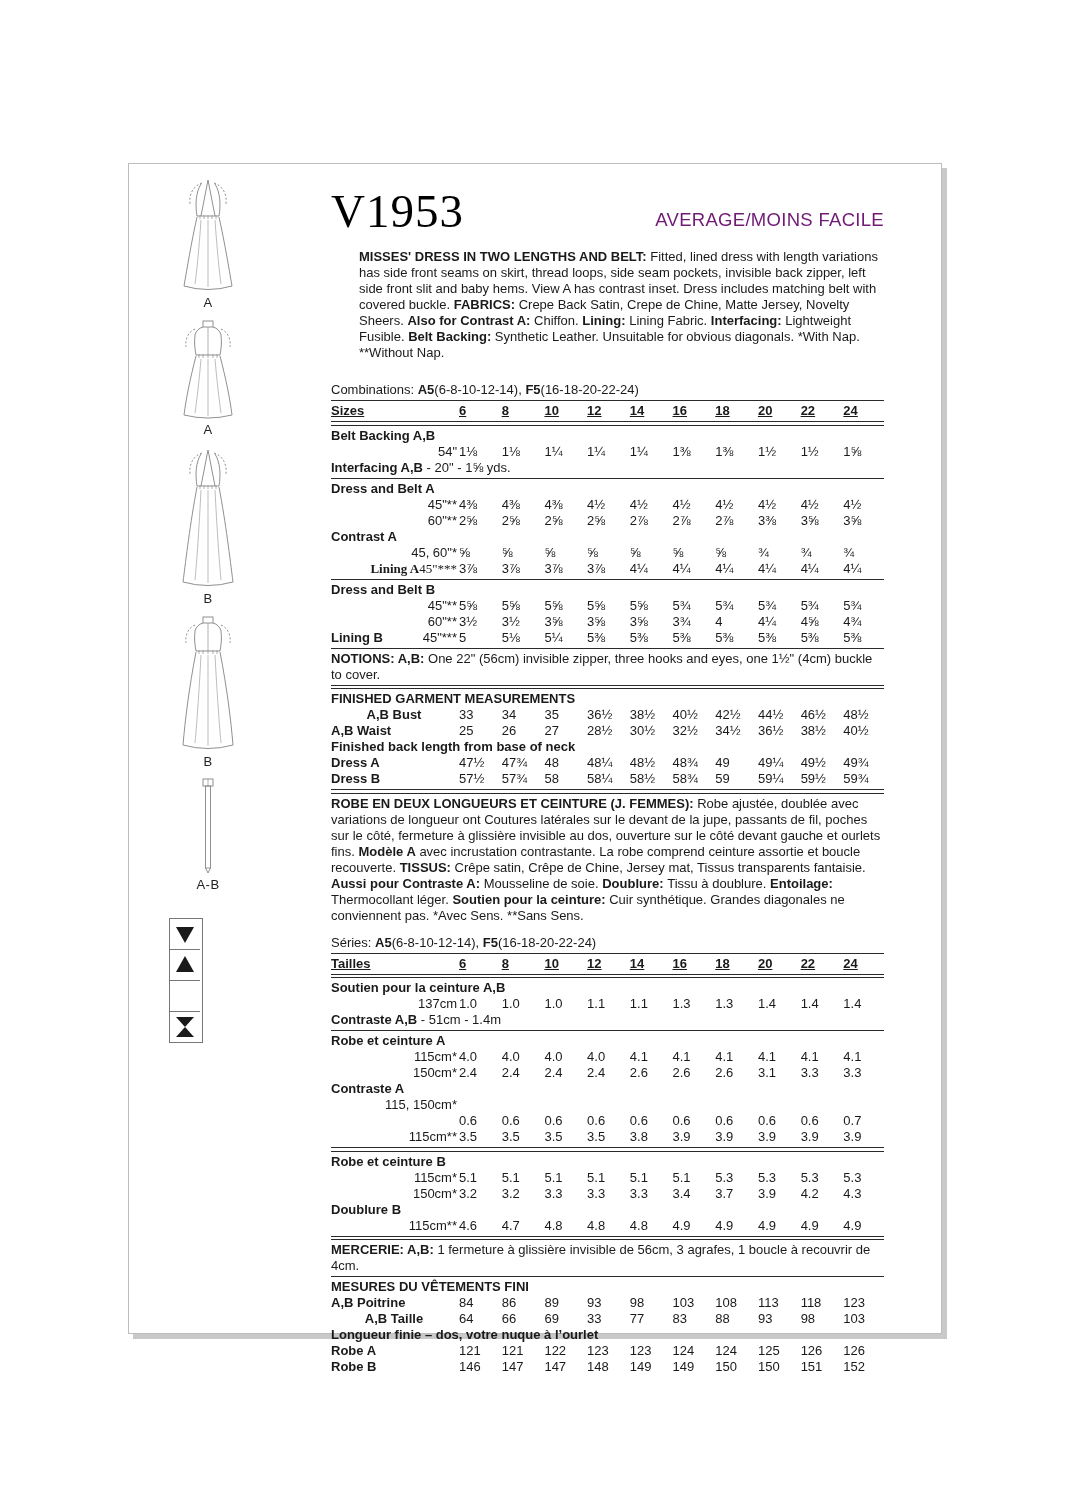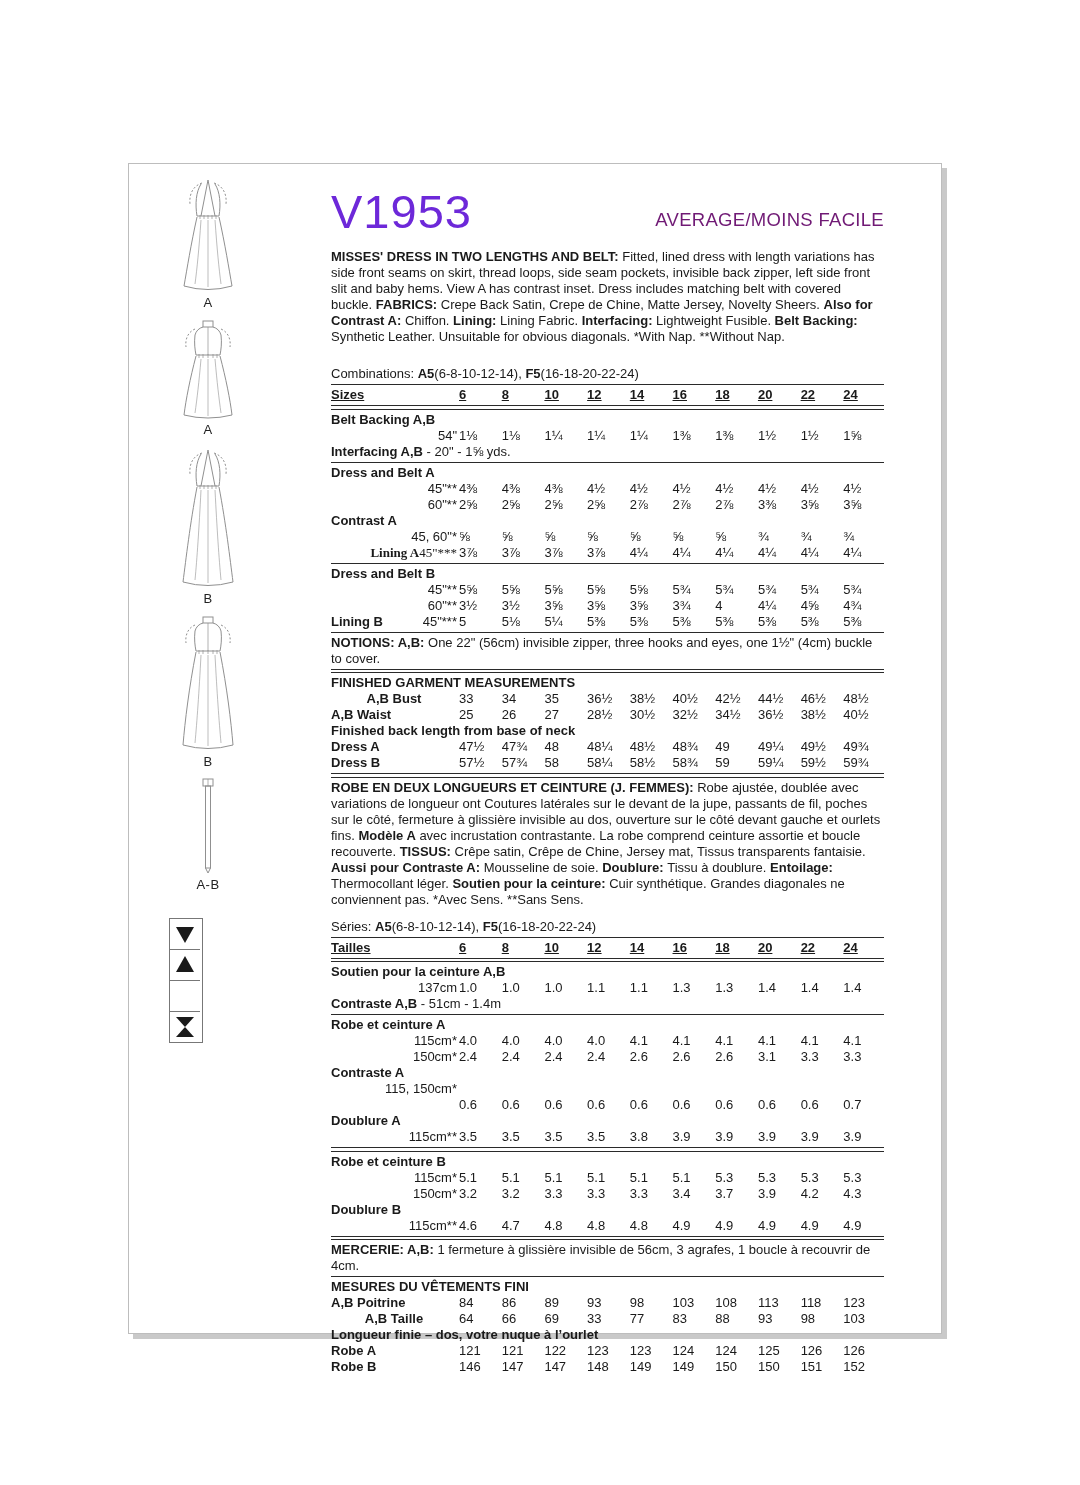--- a/index.html
+++ b/index.html
@@ -16,24 +16,24 @@
   .figcol{position:absolute;left:24px;top:10px;width:110px;}
   .figure{display:flex;flex-direction:column;align-items:center;margin-bottom:7px;}
   .figure svg{display:block;}
   .fig-label{font-size:13px;color:#222;margin-top:1px;letter-spacing:.5px;}
   .symbols{margin-top:26px;margin-left:16px;width:32px;border:1px solid #777;}
   .sym-box{width:30px;height:30px;border-bottom:1px solid #777;display:flex;align-items:center;justify-content:center;}
   .sym-box:last-child{border-bottom:none;}
   
   .main{position:absolute;left:202px;top:24px;width:553px;}
   .masthead{display:flex;justify-content:space-between;align-items:flex-end;margin-bottom:14px;}
-  .brand{font-family:Liberation Sans, sans-serif;font-size:47px;line-height:1;letter-spacing:1px;color:#6d28d9;}
+  .brand{font-family:Liberation Serif, serif;font-size:47px;line-height:1;letter-spacing:1px;color:#000000;}
   .difficulty{font-size:18.5px;letter-spacing:.3px;color:#701a75;padding-bottom:4px;}
   .para{font-size:13px;line-height:16px;margin:0;}
-  .para.mb{margin-bottom:11px;}
+  .para.mb{margin-bottom:11px;margin-left:28px;}
   .b{font-weight:bold;}
   .rule{margin:2px 0;}
   .rule.single{border-top:1.5px solid #2a2a2a;}
   .rule.double{height:2.5px;border-top:1px solid #2a2a2a;border-bottom:1px solid #2a2a2a;}
   .trow{display:flex;font-size:13px;line-height:16px;align-items:baseline;}
   .trow.thead{font-weight:bold;text-decoration:underline;}
   .tlabel{flex:0 0 126px;display:flex;white-space:nowrap;}
   .tlabel .prefix{font-weight:bold;}
   .cells{flex:1;display:flex;}
   .cell{flex:1 1 0;padding-left:2px;}
@@ -501,21 +501,20 @@
             <div class="cell">0.6</div>
             <div class="cell">0.6</div>
             <div class="cell">0.6</div>
             <div class="cell">0.6</div>
             <div class="cell">0.6</div>
             <div class="cell">0.6</div>
             <div class="cell">0.6</div>
             <div class="cell">0.7</div>
           </div>
         </div>
-        <div class="section-row">Doublure A</div>
         <div class="trow">
           <div class="tlabel" style="justify-content: flex-end;">
             <span>115cm**</span>
           </div>
           <div class="cells">
             <div class="cell">3.5</div>
             <div class="cell">3.5</div>
             <div class="cell">3.5</div>
             <div class="cell">3.5</div>
             <div class="cell">3.8</div>

